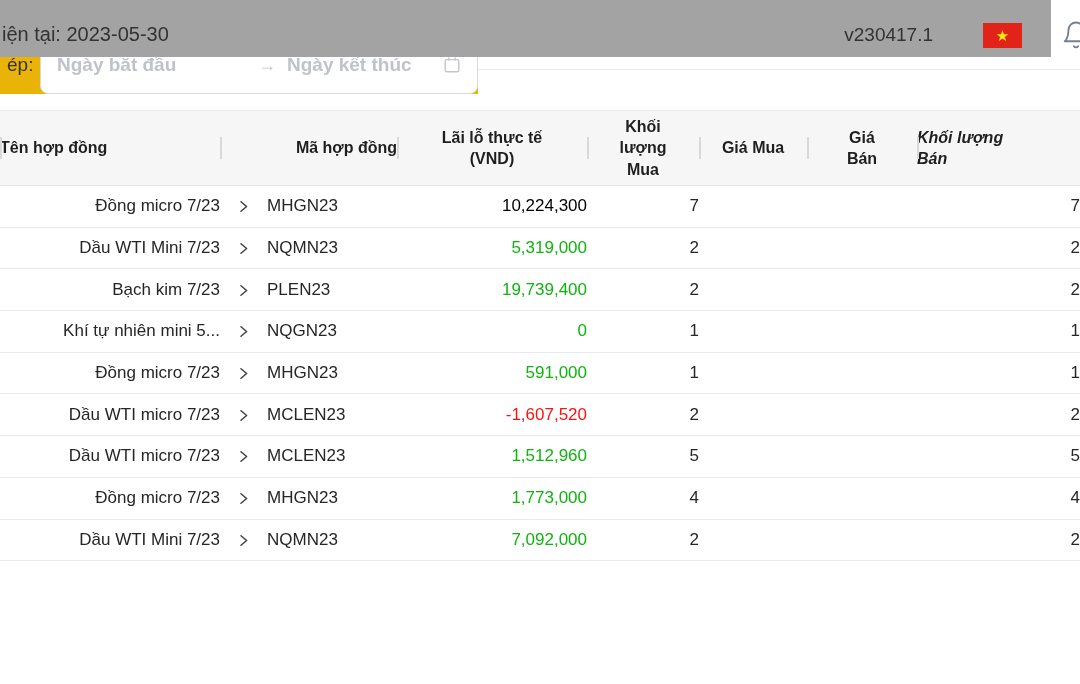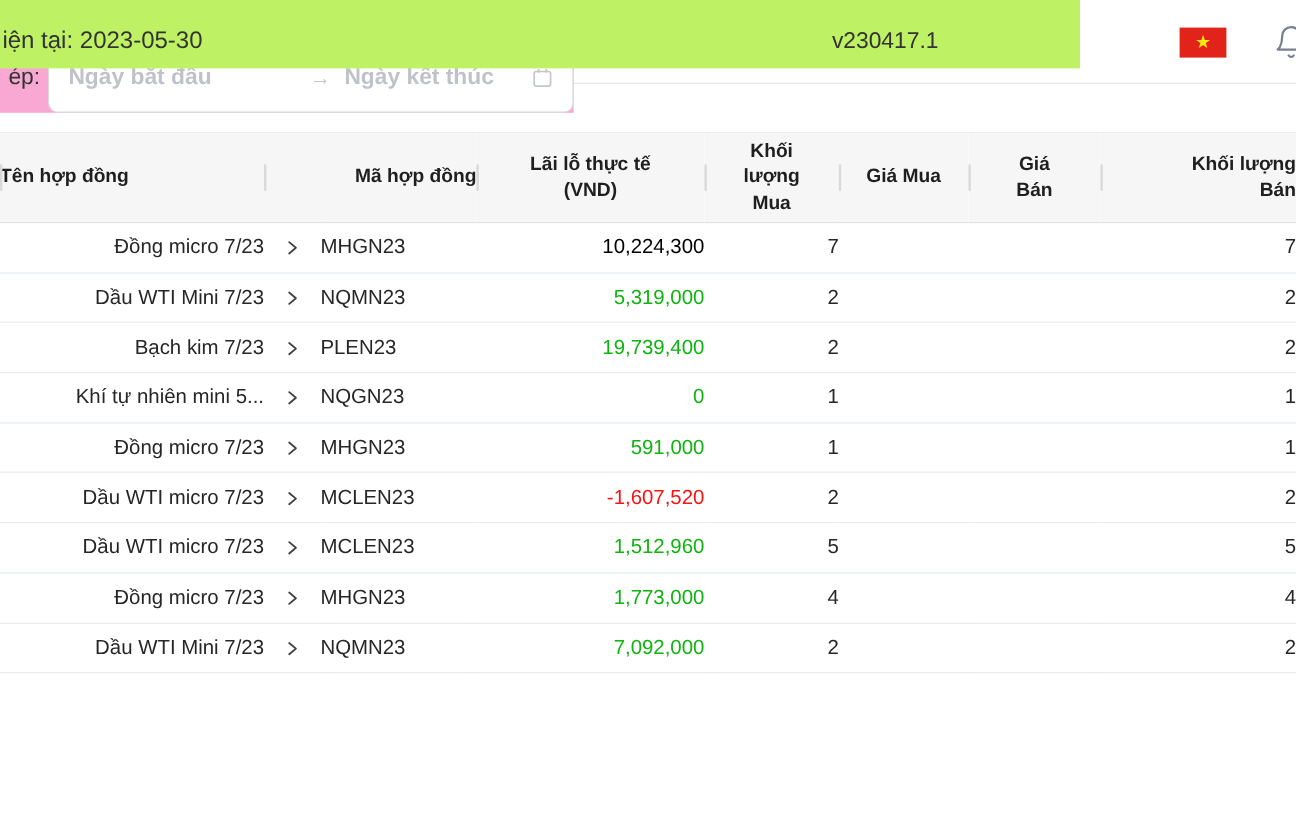--- a/index.html
+++ b/index.html
@@ -1,31 +1,31 @@
 <!DOCTYPE html>
 <html style="--profit_green: #0fb40f; --loss_red: #fb1111; --flag_red: #e22319; --flag_star: #ffe70f;"><head>
 <meta charset="utf-8">
 <style>
   html,body { margin:0; padding:0; background:#fff; }
   body { font-family:"Liberation Sans", sans-serif; }
   .screen { position:relative; width:1080px; height:684px; overflow:hidden; background:#fff; }
 
   
-  .topbar { position:absolute; top:0; left:0; width:900px; height:57px; background:#bef264; z-index:30; }
+  .topbar { position:absolute; top:0; left:0; width:1051px; height:57px; background:#a3a3a3; z-index:30; }
   .current-date { position:absolute; left:2px; top:23px; font-size:20px; color:#333; }
   .version { position:absolute; right:118px; top:24px; font-size:19px; color:#333; }
   .flag { position:absolute; left:983px; top:23px; width:39px; height:25px;
           background:var(--flag_red,#e22319); display:flex; align-items:center; justify-content:center;
           color:var(--flag_star,#ffe70f); font-size:15px; line-height:1; }
   .bell { position:absolute; left:1061px; top:20px; width:30px; height:30px; color:#76808e; }
 
   .topbar-divider { position:absolute; top:69px; left:0; width:1080px; height:1px; background:#e8e8e8; z-index:5; }
 
   
-  .filter-row { position:absolute; top:36px; left:0; width:478px; height:58px; background:#f9a8d4;
+  .filter-row { position:absolute; top:36px; left:0; width:478px; height:58px; background:#eab308;
                 z-index:10; display:flex; align-items:center; box-sizing:border-box; }
   .filter-label { flex:0 0 33px; margin-left:7px; font-size:19px; color:#333; }
   .range-picker { flex:0 0 438px; height:58px; box-sizing:border-box; background:#fff;
                   border:1px solid #d9d9d9; border-radius:8px; display:flex; align-items:center;
                   padding:0 16px; }
   .range-ph { font-size:19px; color:#bfc3c9; white-space:nowrap; overflow:hidden;font-weight:bold; }
   .ph-start { width:190px; }
   .range-arrow { width:40px; text-align:center; color:#c3c7cd; font-size:18px; }
   .cal { margin-left:auto; width:18px; height:18px; color:#c2c6cc; }
 
@@ -34,21 +34,21 @@
   .positions thead th { background:#f6f6f6; height:74px; vertical-align:middle;
                         font-size:16px; font-weight:bold; color:#1f1f1f;
                         border-top:1px solid #ececec; border-bottom:1px solid #e3e3e3;
                         position:relative; padding:0; }
   .th-label { white-space:pre-line; line-height:1.32; display:inline-block; }
   .positions thead th::before { content:""; position:absolute; left:0; top:26px; width:2px; height:22px; background:#d9d9d9; }
   th.th-name::before { left:14px; }
   th.th-name { text-align:left; padding-left:28px; }
   th.th-code { text-align:right; padding-left:17px; }
   th.th-pnl, th.th-buy, th.th-buyprice, th.th-sellprice { text-align:center; }
-  th.th-sell { text-align:right; padding-right:36px; }
+  th.th-sell { text-align:left; padding-right:36px;font-style:italic; }
 
   .positions tbody td { height:41.7px; box-sizing:border-box; border-bottom:1px solid #e7ebee;
                         font-size:17px; color:#262626; padding:0; white-space:nowrap; overflow:hidden; }
   td.cell-name  { text-align:right; padding-right:13px; }
   td.cell-chevron { text-align:center; }
   td.cell-code  { text-align:left; padding-left:16px; }
   td.cell-pnl   { text-align:right; padding-right:14px; }
   td.cell-buy   { text-align:right; padding-right:8px;  color:var(--profit_green,#0fb40f); }
   td.cell-buy-price, td.cell-sell-price { text-align:center; }
   td.cell-sell  { text-align:right; padding-right:12px; color:var(--loss_red,#fb1111); }

